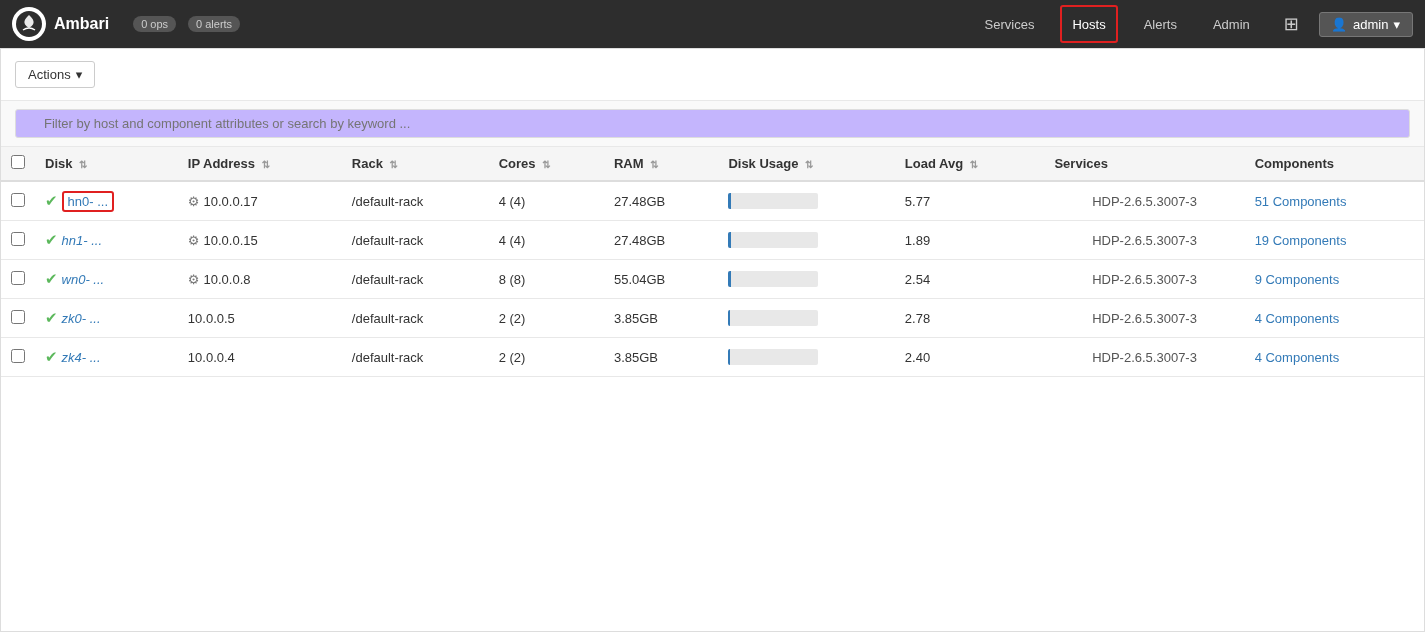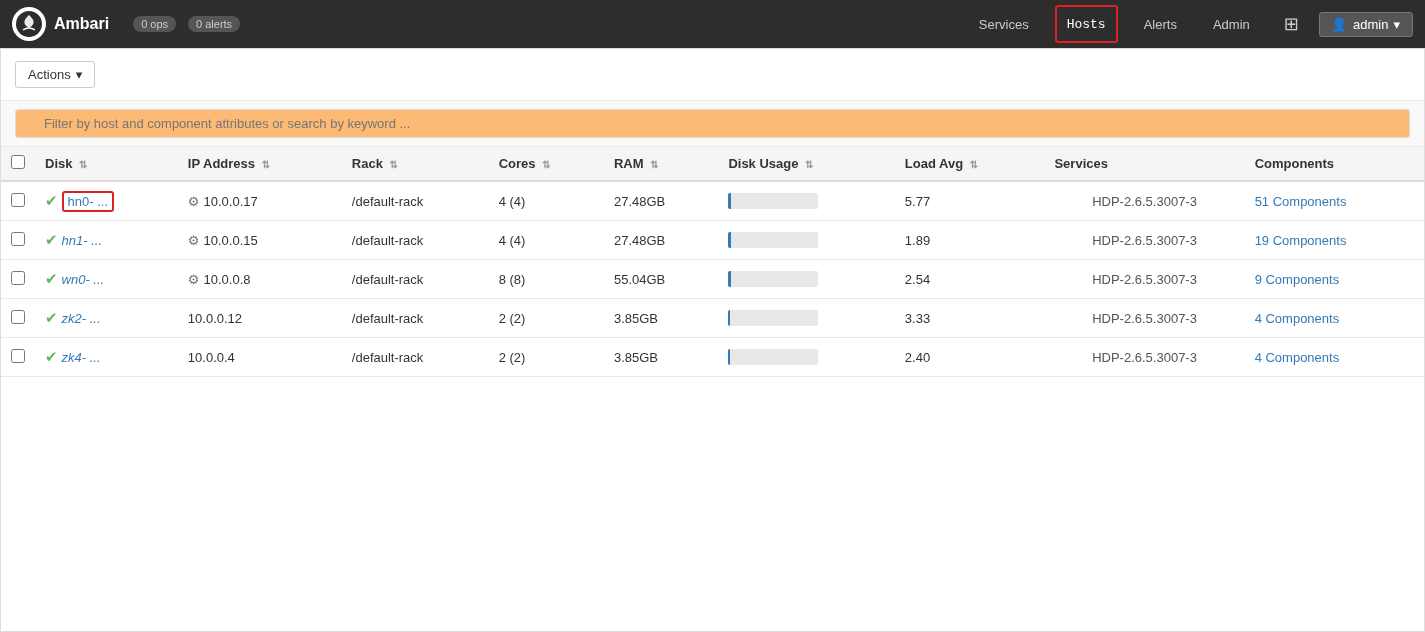--- a/index.html
+++ b/index.html
@@ -52,21 +52,20 @@
       display: flex;
       align-items: center;
     }
     .nav-link.active {
       color: #fff;
       border: 2px solid #e02020;
       border-radius: 3px;
       height: 38px;
       margin: 5px 4px;
       padding: 0 10px;
-      font-family: Liberation Mono, monospace;
     }
     .nav-grid-icon {
       color: #ccc;
       font-size: 18px;
       padding: 0 12px;
       cursor: pointer;
     }
     .nav-admin-btn {
       background: #555;
       color: #fff;
@@ -112,21 +111,21 @@
       border-bottom: 1px solid #e8e8e8;
       background: #f9f9f9;
     }
     .search-input {
       width: 100%;
       border: 1px solid #ddd;
       border-radius: 3px;
       padding: 6px 10px 6px 28px;
       font-size: 13px;
       color: #555;
-      background: #fdba74;
+      background: #c4b5fd;
       outline: none;
       position: relative;
     }
     .search-wrapper {
       position: relative;
     }
     .search-icon-pos {
       position: absolute;
       left: 8px;
       top: 50%;
@@ -334,27 +333,27 @@
           <td>/default-rack</td>
           <td>8 (8)</td>
           <td>55.04GB</td>
           <td><div class="disk-bar-container"><div class="disk-bar-fill" style="width: 3%;"></div></div></td>
           <td>2.54</td>
           <td class="version-cell">HDP-2.6.5.3007-3</td>
           <td><a class="components-link">9 Components</a></td>
         </tr>
         <tr>
           <td class="checkbox-cell"><input type="checkbox" class="cb" style=""></td>
-          <td><span class="status-green">✔</span><a class="host-name-link">zk2- ...</a></td>
-          <td><span>10.0.0.12</span></td>
+          <td><span class="status-green">✔</span><a class="host-name-link">zk0- ...</a></td>
+          <td><span>10.0.0.5</span></td>
           <td>/default-rack</td>
           <td>2 (2)</td>
           <td>3.85GB</td>
           <td><div class="disk-bar-container"><div class="disk-bar-fill" style="width: 2%;"></div></div></td>
-          <td>3.33</td>
+          <td>2.78</td>
           <td class="version-cell">HDP-2.6.5.3007-3</td>
           <td><a class="components-link">4 Components</a></td>
         </tr>
         <tr>
           <td class="checkbox-cell"><input type="checkbox" class="cb" style=""></td>
           <td><span class="status-green">✔</span><a class="host-name-link">zk4- ...</a></td>
           <td><span>10.0.0.4</span></td>
           <td>/default-rack</td>
           <td>2 (2)</td>
           <td>3.85GB</td>

